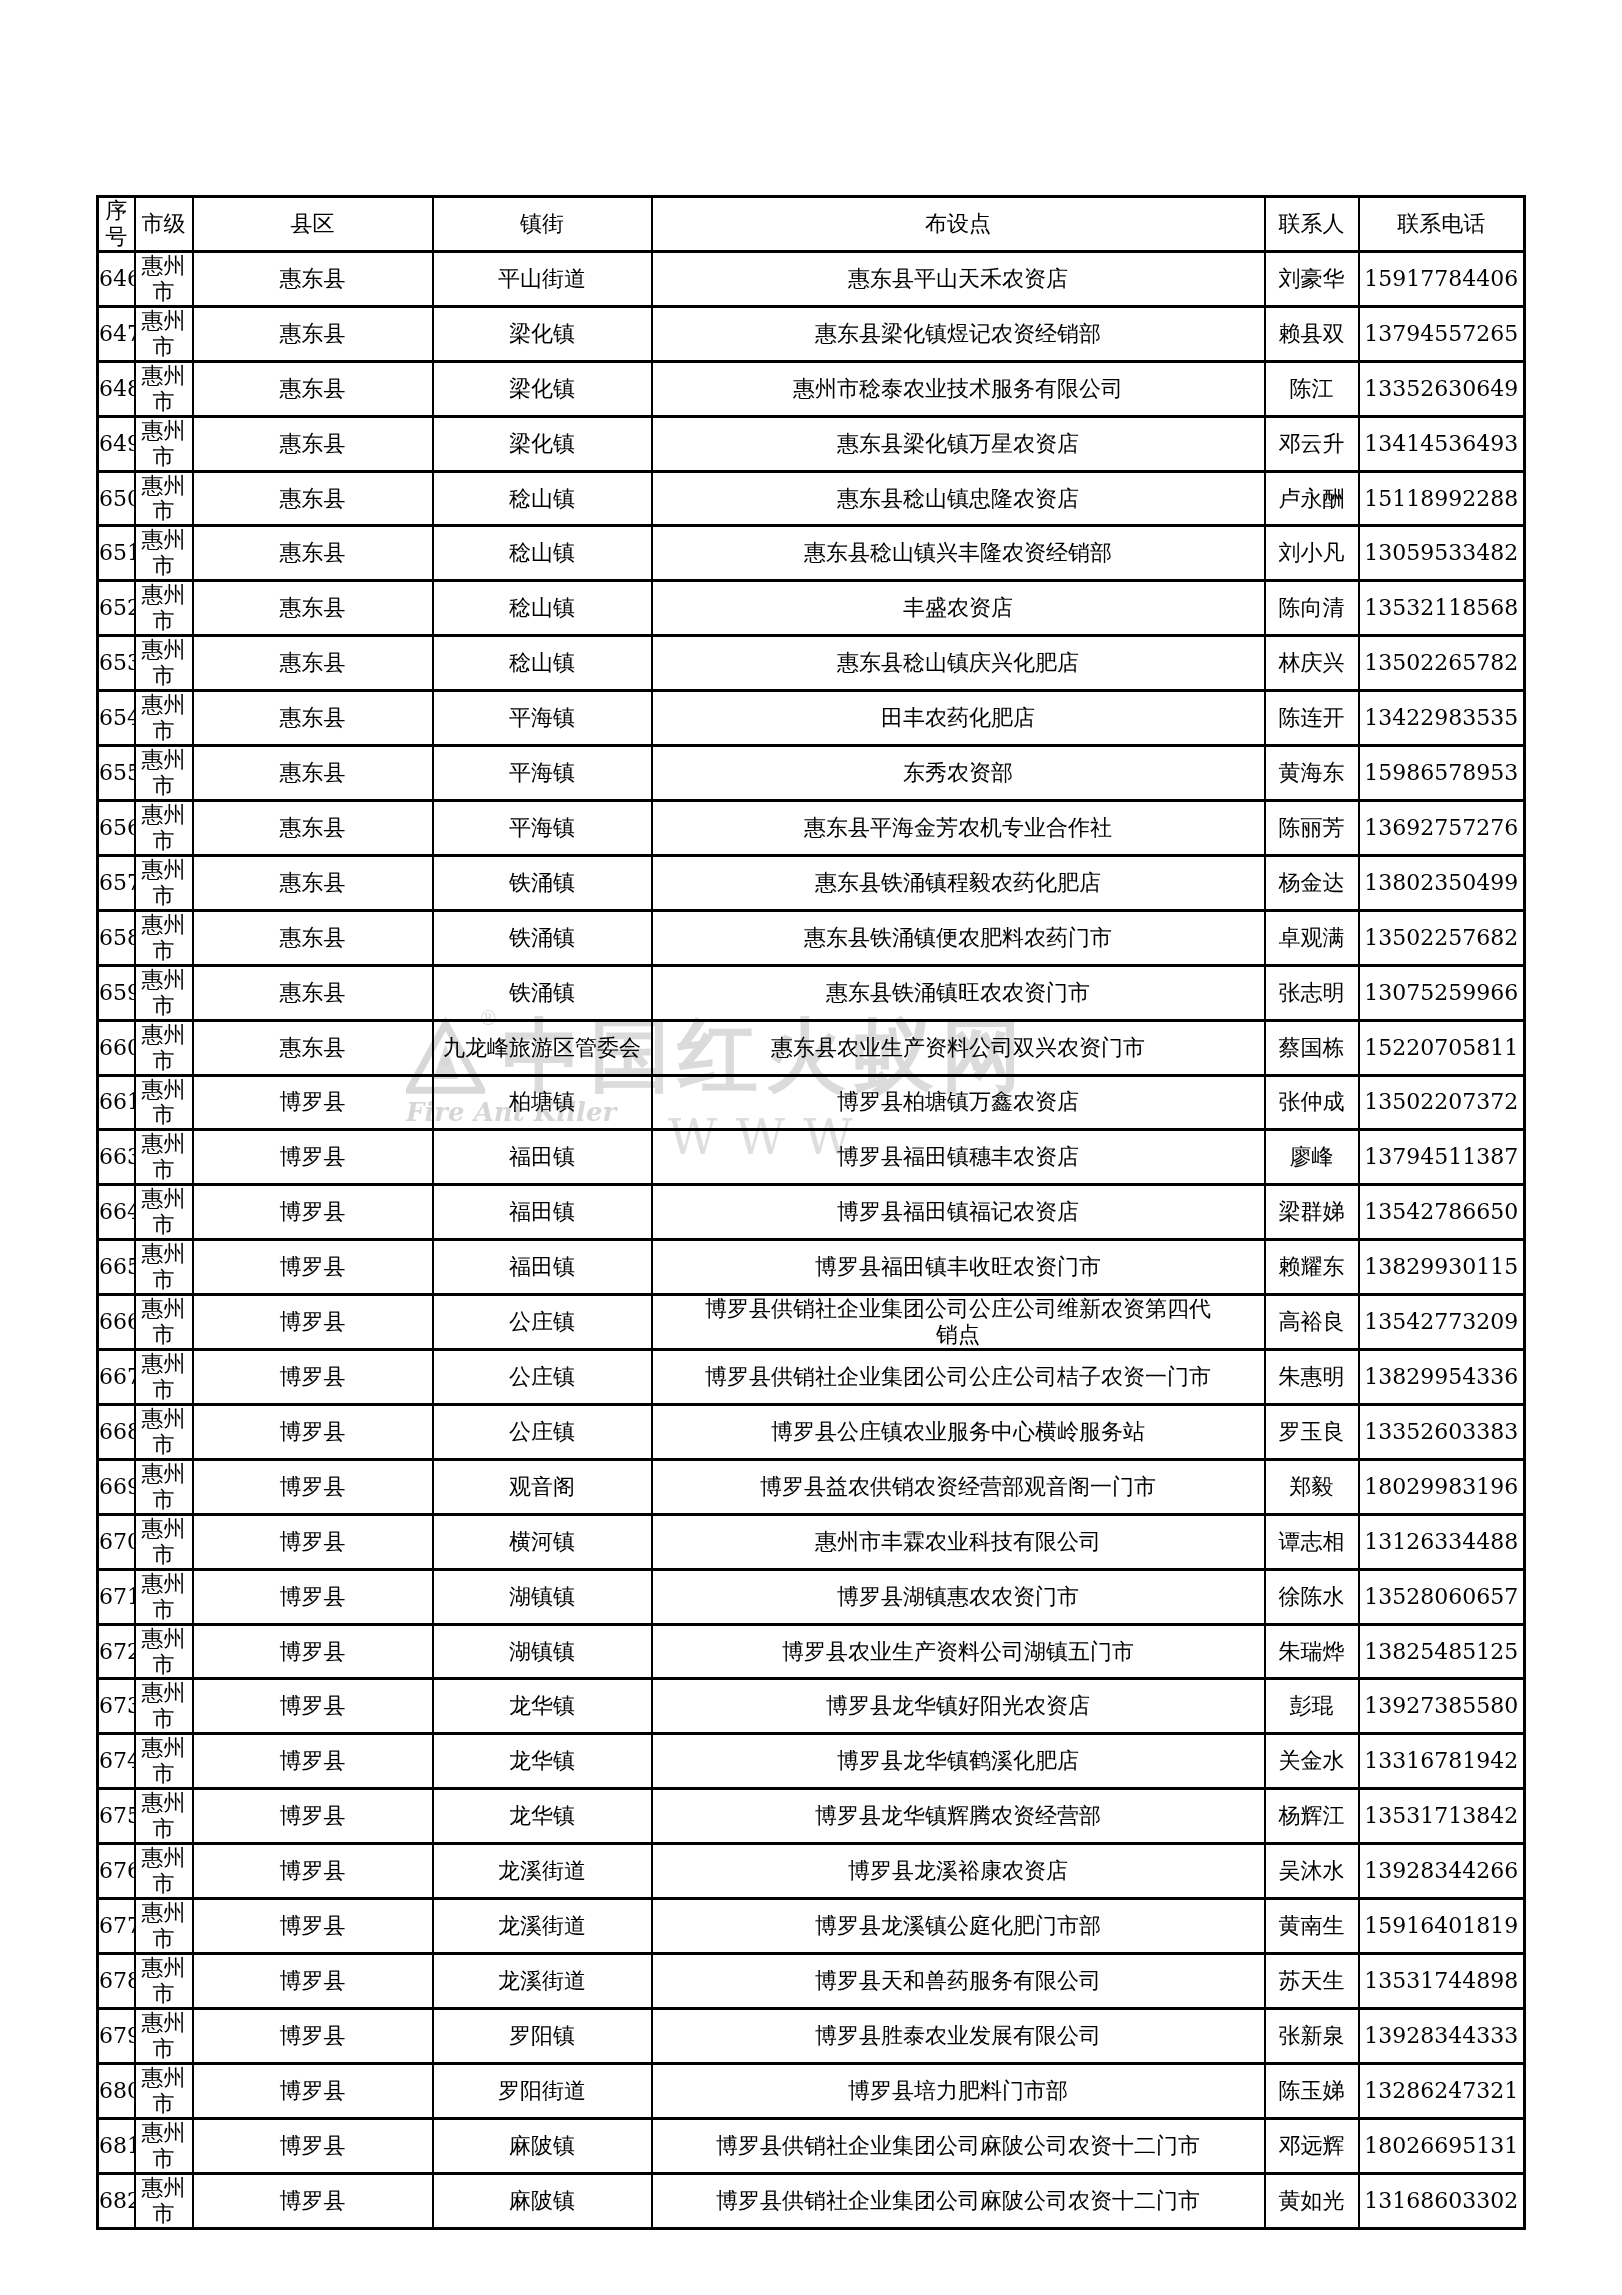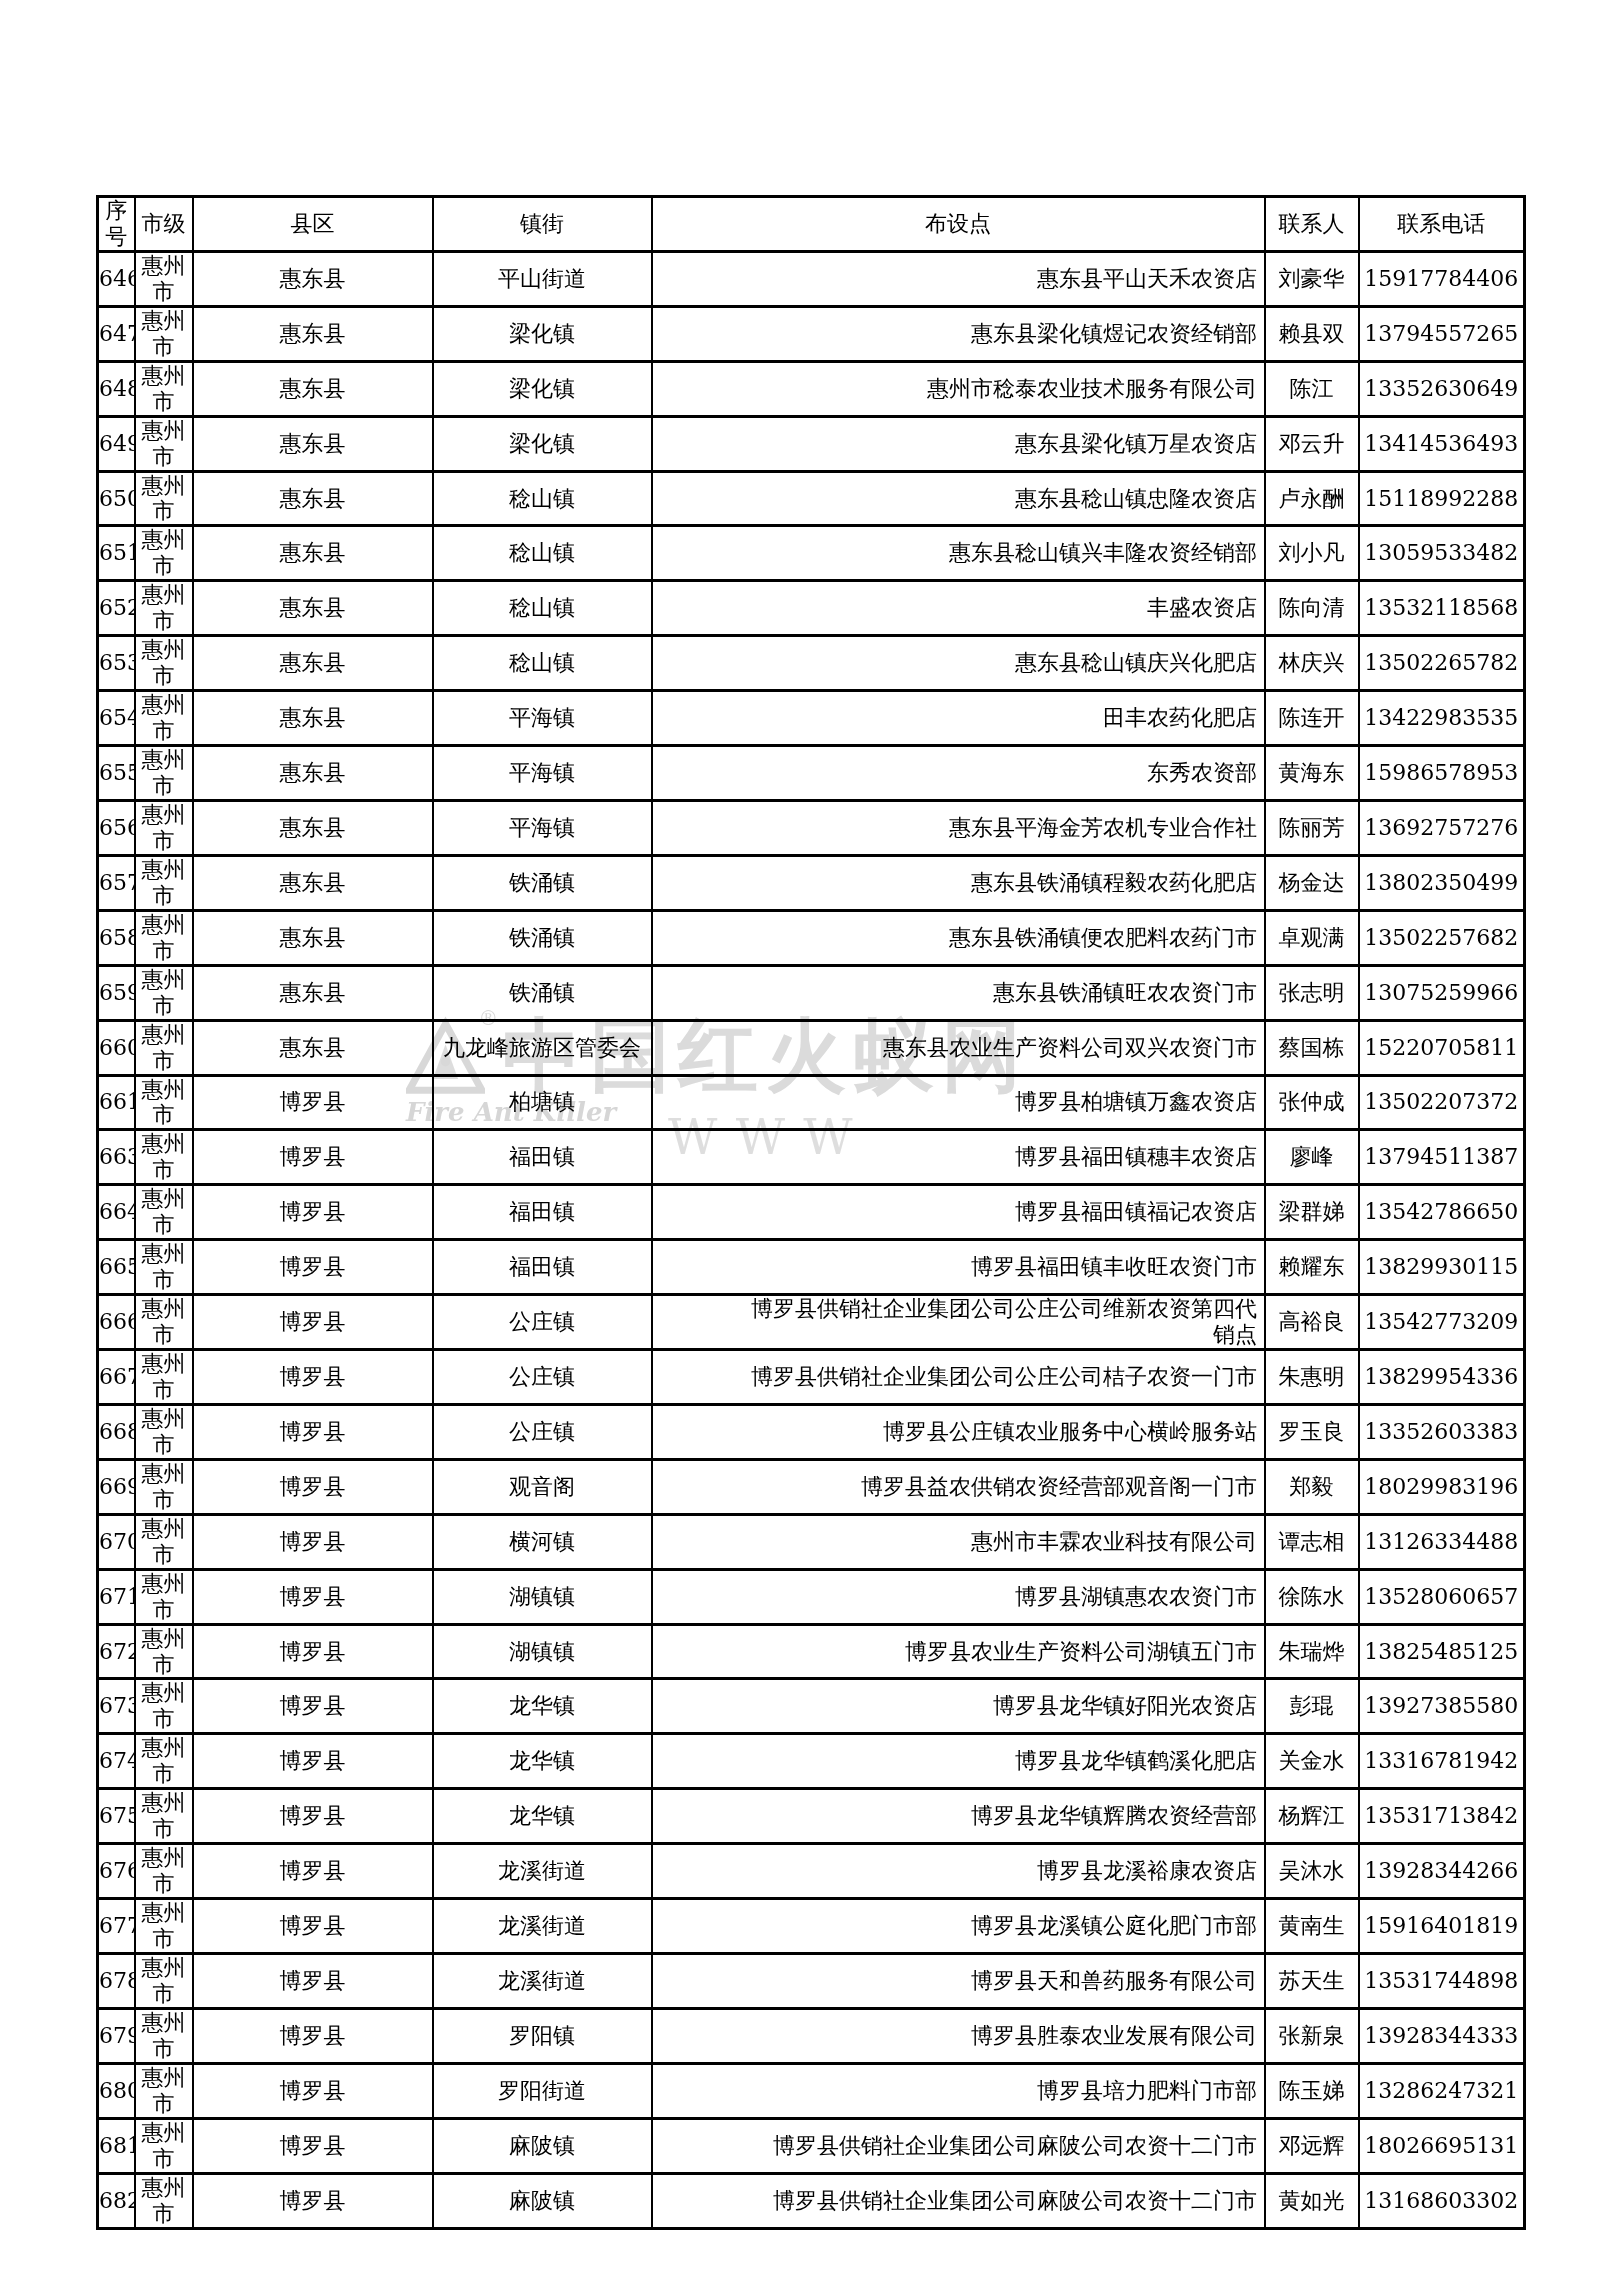--- a/index.html
+++ b/index.html
@@ -41,21 +41,21 @@
   }
   th,td{
     border-left:2px solid #000;border-right:2px solid #000;
     border-top:3.3px solid #000;border-bottom:3.3px solid #000;
     font-size:22px;font-weight:normal;line-height:1.18;
     text-align:center;vertical-align:middle;
     padding:0;overflow:hidden;
   }
   thead tr{height:33px;}
   tbody tr{height:28px;}
-  td.col-site{text-align:right;padding:0 6.5px;white-space:pre-line;}
+  td.col-site{text-align:center;padding:0 6.5px;white-space:pre-line;}
   td.col-no,td.col-phone{font-family:"DejaVu Serif","Liberation Serif",serif;}
 </style>
 </head>
 <body>
 
 <div class="page">
 
   <div class="watermark">
     <div class="wm-top">
       <div class="wm-logo">

